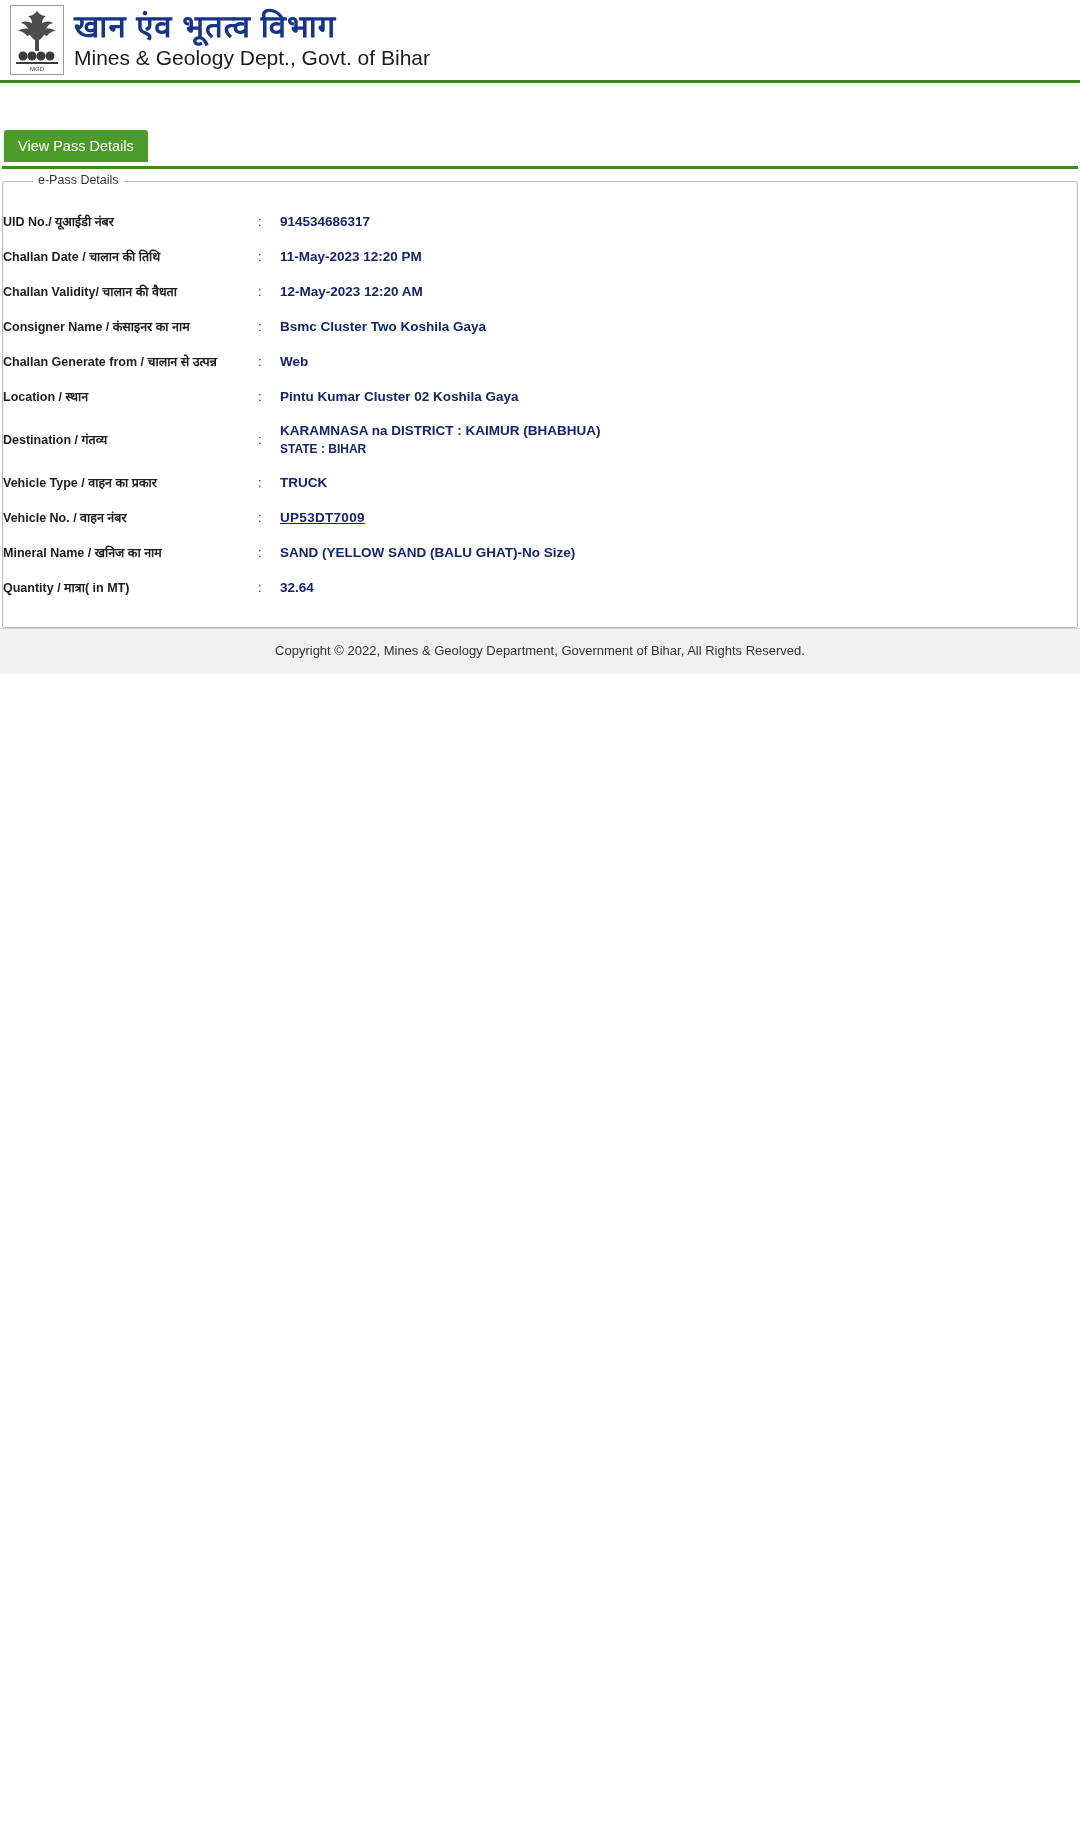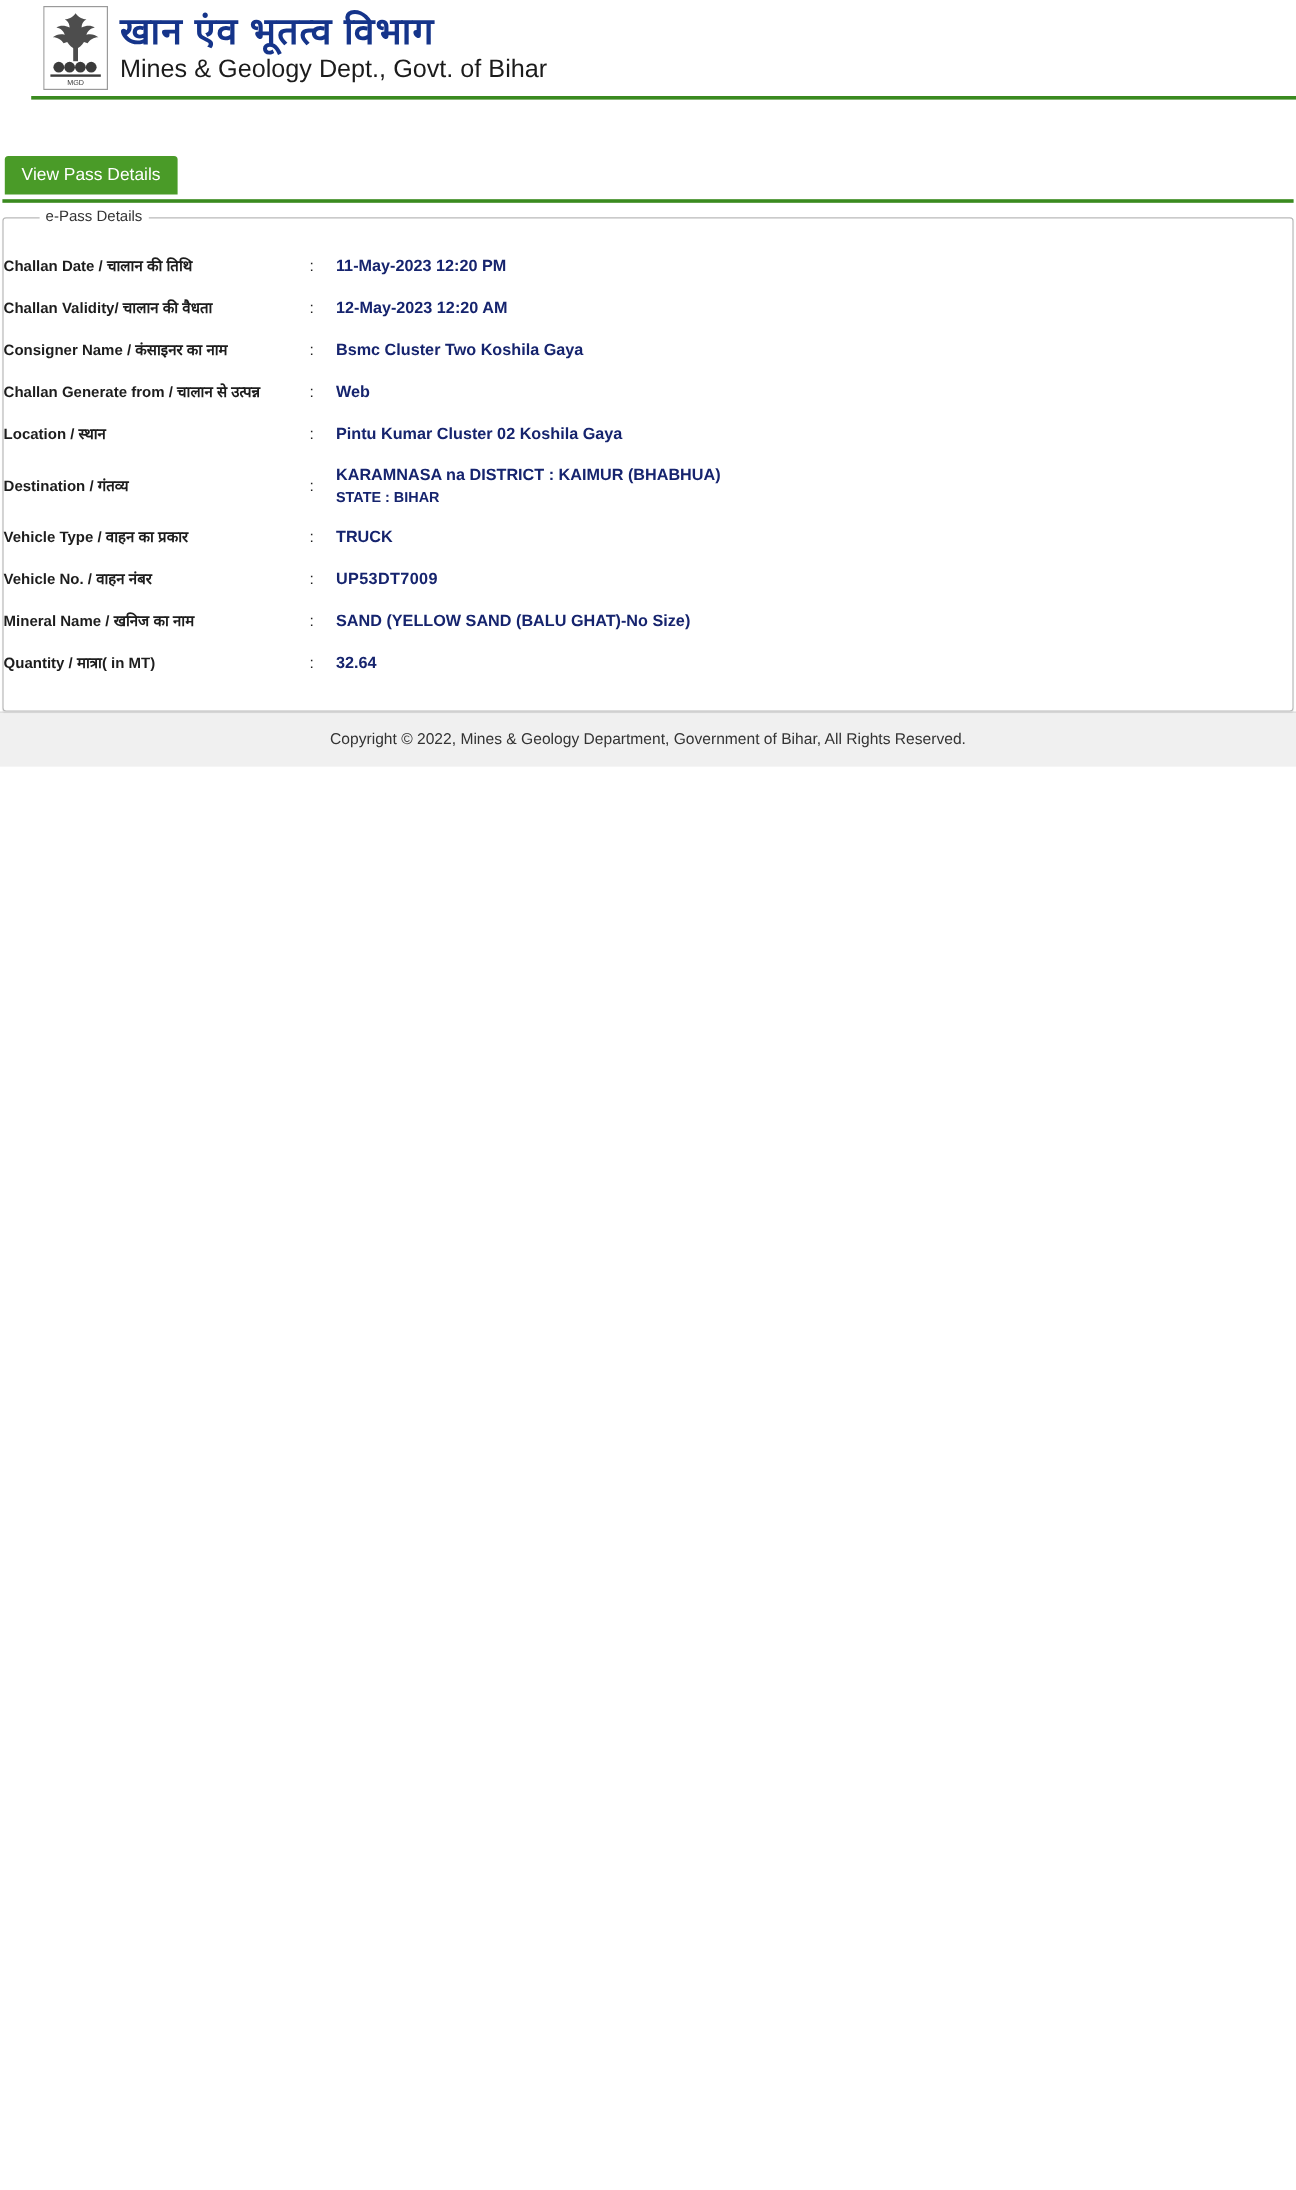--- a/index.html
+++ b/index.html
@@ -17,21 +17,20 @@
   
   .header {
     position: relative;
     height: 83px;
     background: #ffffff;
     border-bottom: 3px solid #3a8a1f;
     display: flex;
     align-items: center;
     padding-left: 10px;
     box-sizing: border-box;
-    margin-left: 26px;
   }
   .emblem {
     width: 54px;
     height: 70px;
     margin-right: 10px;
     flex: 0 0 auto;
     position: relative;
   }
   .emblem svg { display: block; }
   .dept-text { line-height: 1.05; }
@@ -112,21 +111,21 @@
     text-align: left;
   }
   td.val {
     font-size: 13.5px;
     font-weight: bold;
     color: #16246e;
     padding-left: 18px;
   }
   .v-crimson { color: #c2185b; }
   .v-crimson-lg { color: #d81b60; font-size: 17px; }
-  .v-plate { color: #d81b60; font-size: 17px; letter-spacing: .3px; }
+  .v-plate { color: #d81b60; font-size: 17px; letter-spacing: .3px; text-decoration: underline; }
   .v-small { font-size: 12.5px; color: #16246e; }
   .v-mineral { font-size: 12.5px; color: #16246e; }
   .dest-line2 { font-size: 12px; font-weight: bold; color: #16246e; margin-top: 4px; }
   
   .footer {
     background: #f0f0f0;
     border-top: 1px solid #dcdcdc;
     text-align: center;
     font-size: 13px;
     color: #333333;
@@ -170,20 +169,25 @@
   <div class="tabstrip">
     <span class="tab-active">View Pass Details</span>
   </div>
 
   <div class="panel">
     <div class="panel-legend">e-Pass Details</div>
 
     <table class="details">
       <tbody>
         <tr>
+          <td class="lbl">UID No./ यूआईडी नंबर</td>
+          <td class="colon">:</td>
+          <td class="val">914534686317</td>
+        </tr>
+        <tr>
           <td class="lbl">Challan Date / चालान की तिथि</td>
           <td class="colon">:</td>
           <td class="val">11-May-2023 12:20 PM</td>
         </tr>
         <tr>
           <td class="lbl">Challan Validity/ चालान की वैधता</td>
           <td class="colon">:</td>
           <td class="val v-crimson-lg">12-May-2023 12:20 AM</td>
         </tr>
         <tr>

